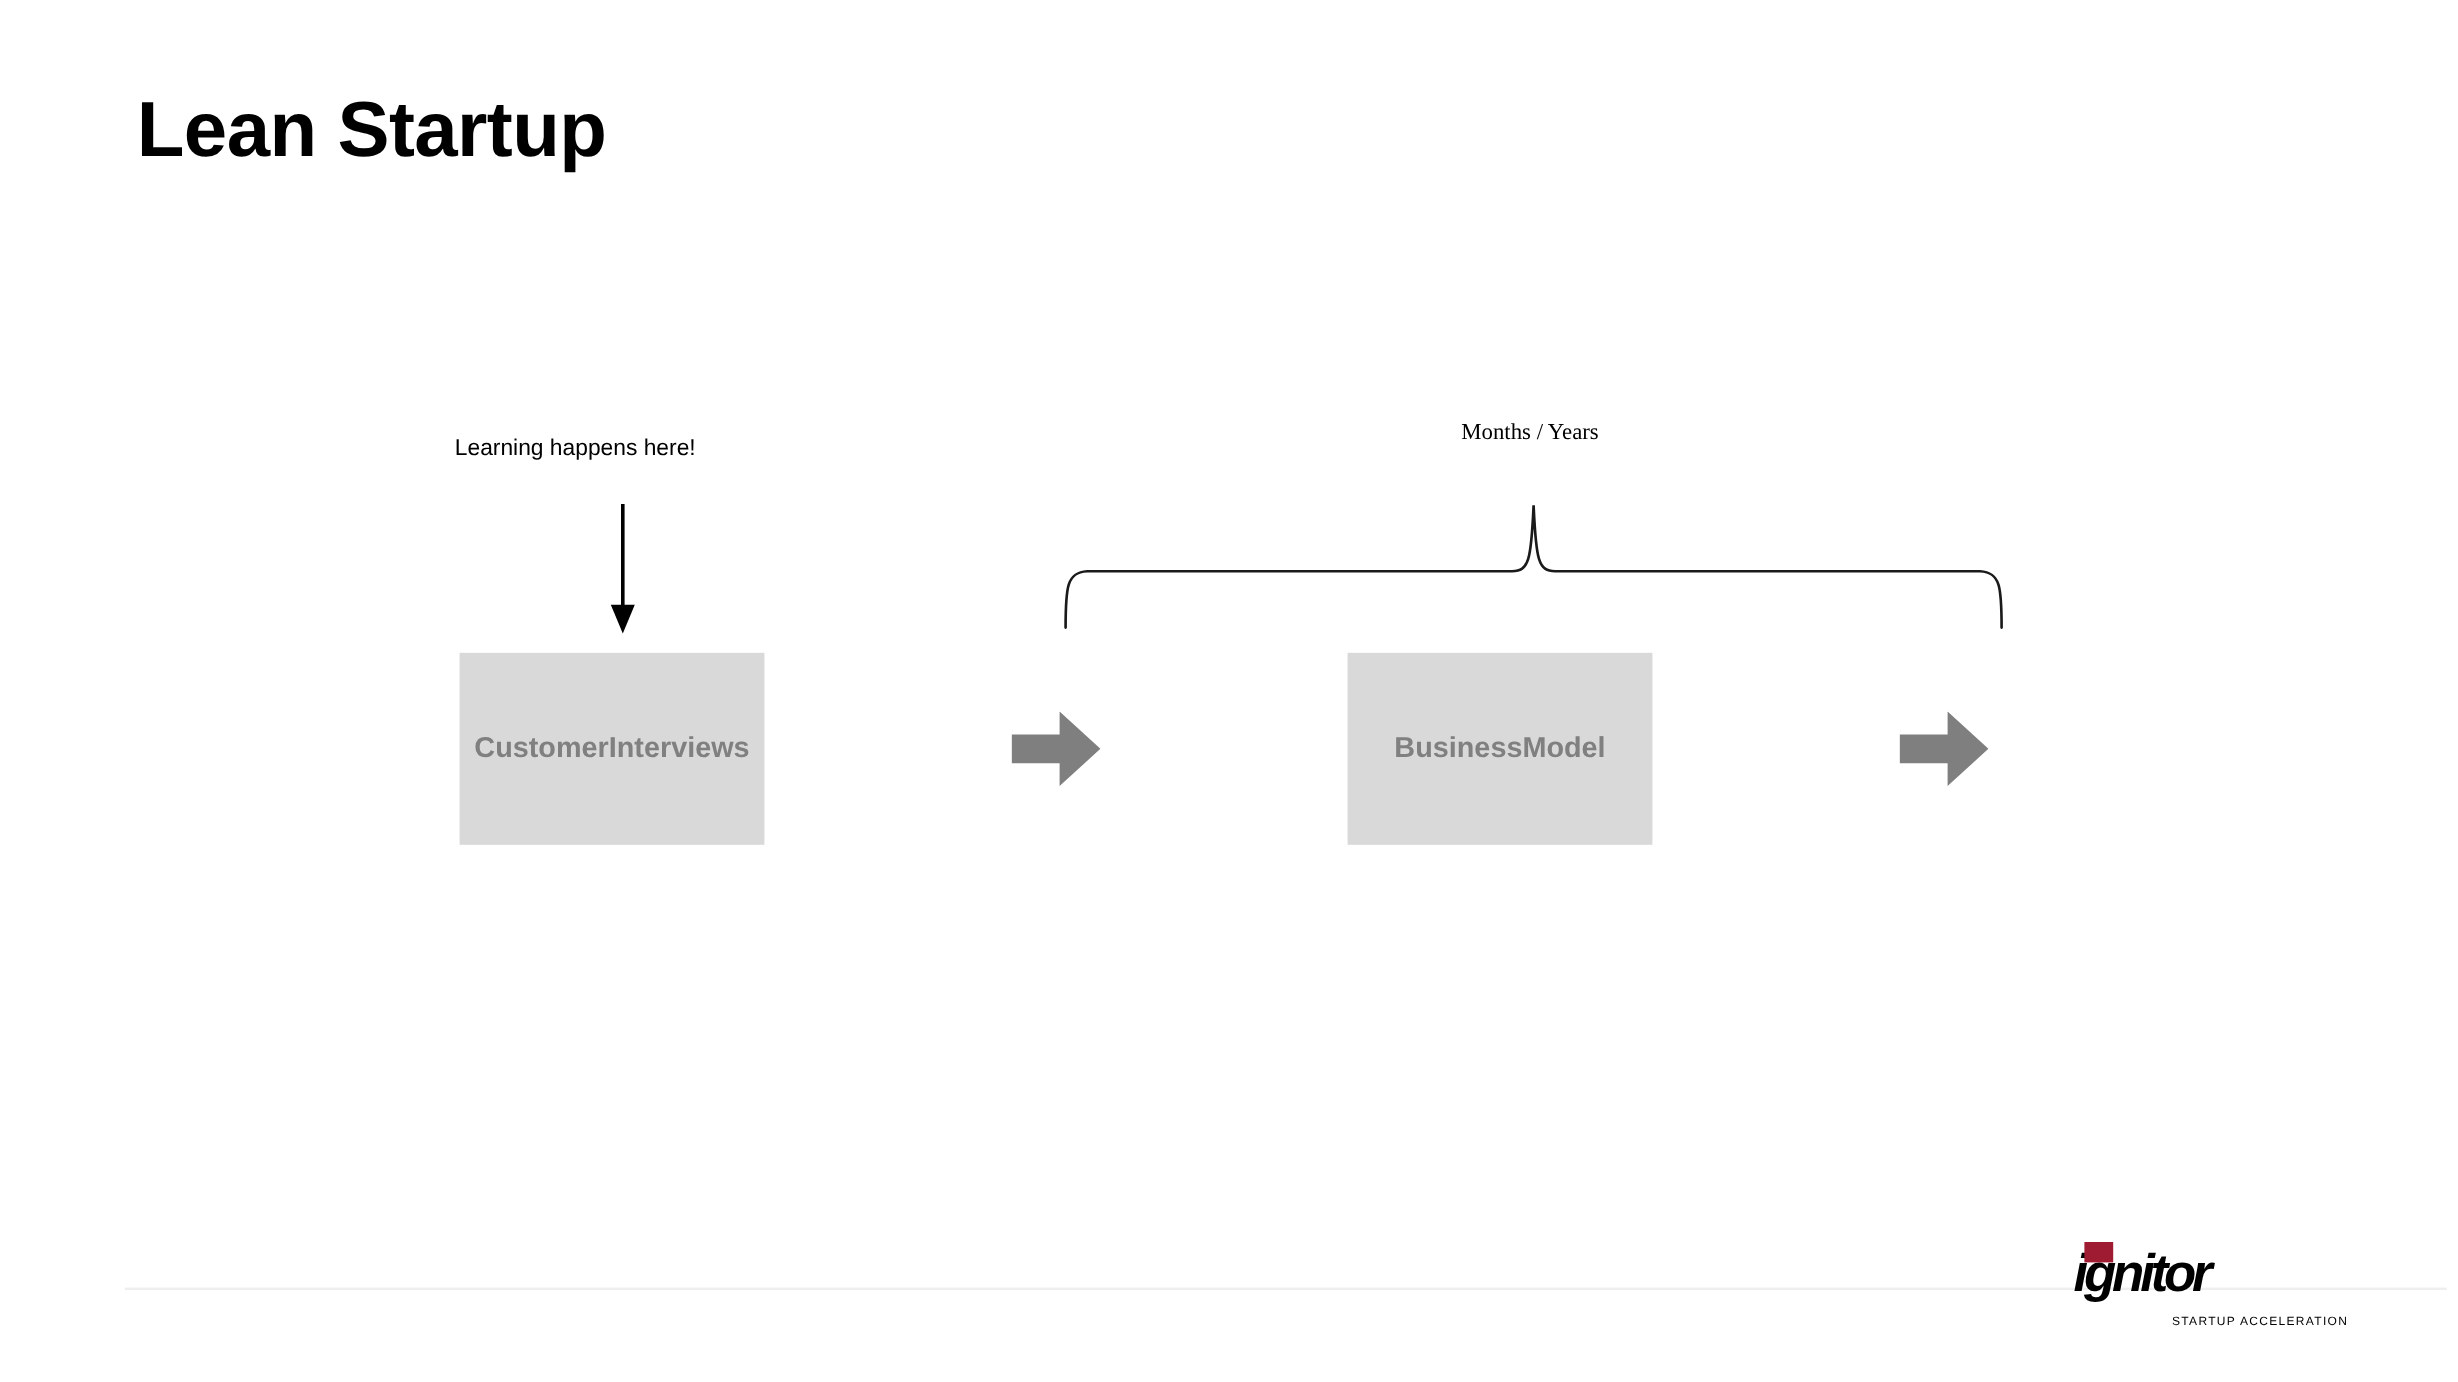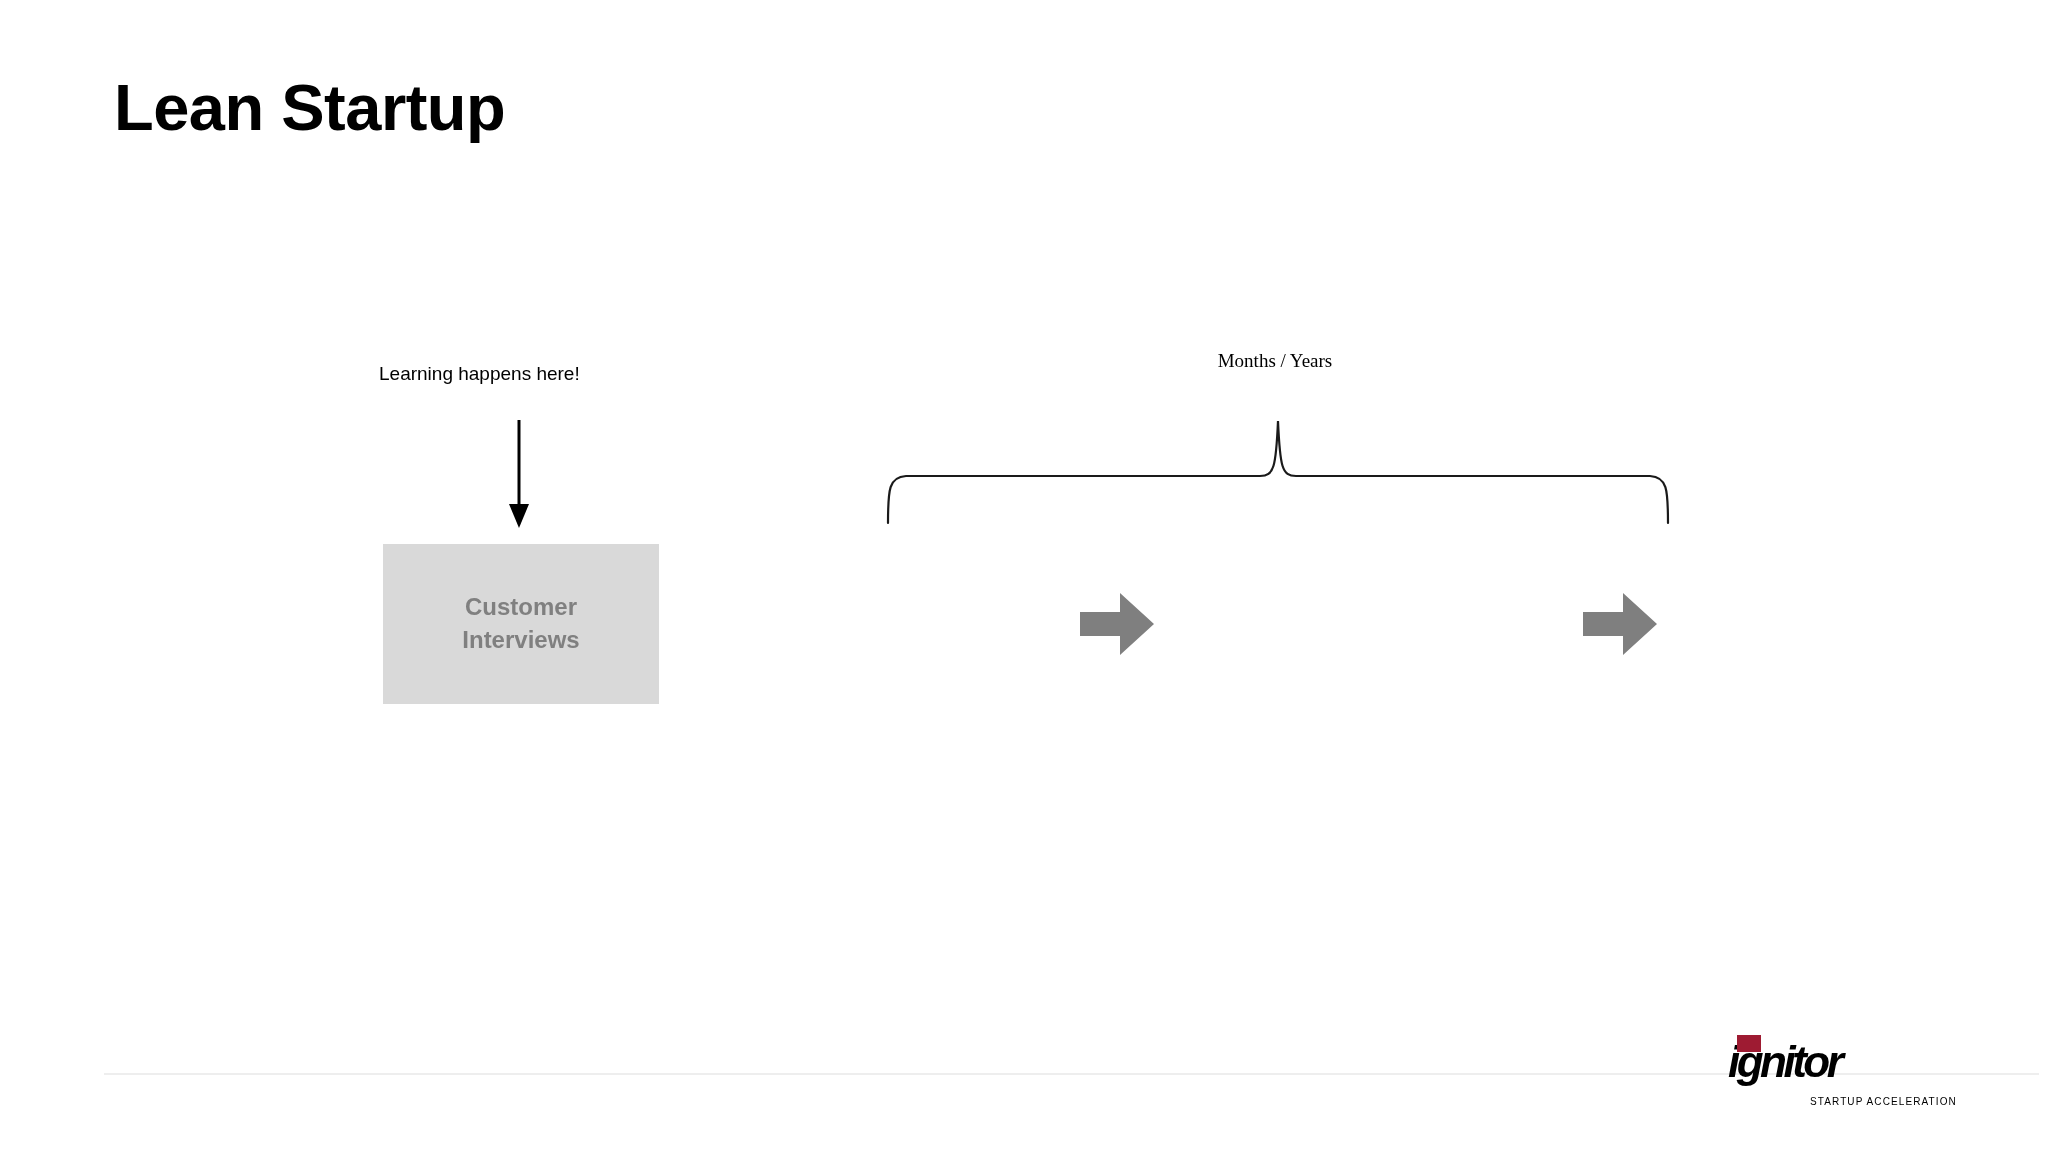--- a/index.html
+++ b/index.html
@@ -73,25 +73,25 @@
     left: 383px;
     top: 544px;
     width: 1282px;
     height: 160px;
     display: flex;
     align-items: center;
     justify-content: space-between;
   }
 
   .process-box {
-    width: 276px;
+    width: 254px;
     height: 160px;
     background: #d9d9d9;
     display: flex;
-    flex-direction: column;
+    flex-direction: row;
     align-items: center;
     justify-content: center;
     flex: 0 0 auto;
   }
 
   .process-box-line {
     font-size: 24px;
     font-weight: bold;
     color: #808080;
     line-height: 1.36;
@@ -191,20 +191,24 @@
     <div class="process-box-line">Customer</div>
     <div class="process-box-line">Interviews</div>
   </div>
 
   <div class="flow-arrow">
     <svg width="74" height="62" viewBox="0 0 74 62" xmlns="http://www.w3.org/2000/svg">
       <polygon points="0,19 40,19 40,0 74,31 40,62 40,43 0,43" fill="#7f7f7f"></polygon>
     </svg>
   </div>
 
+  <div class="process-box">
+    <div class="process-box-line">Business</div>
+    <div class="process-box-line">Model</div>
+  </div>
 
   <div class="flow-arrow">
     <svg width="74" height="62" viewBox="0 0 74 62" xmlns="http://www.w3.org/2000/svg">
       <polygon points="0,19 40,19 40,0 74,31 40,62 40,43 0,43" fill="#7f7f7f"></polygon>
     </svg>
   </div>
 
 
 </div>
 

